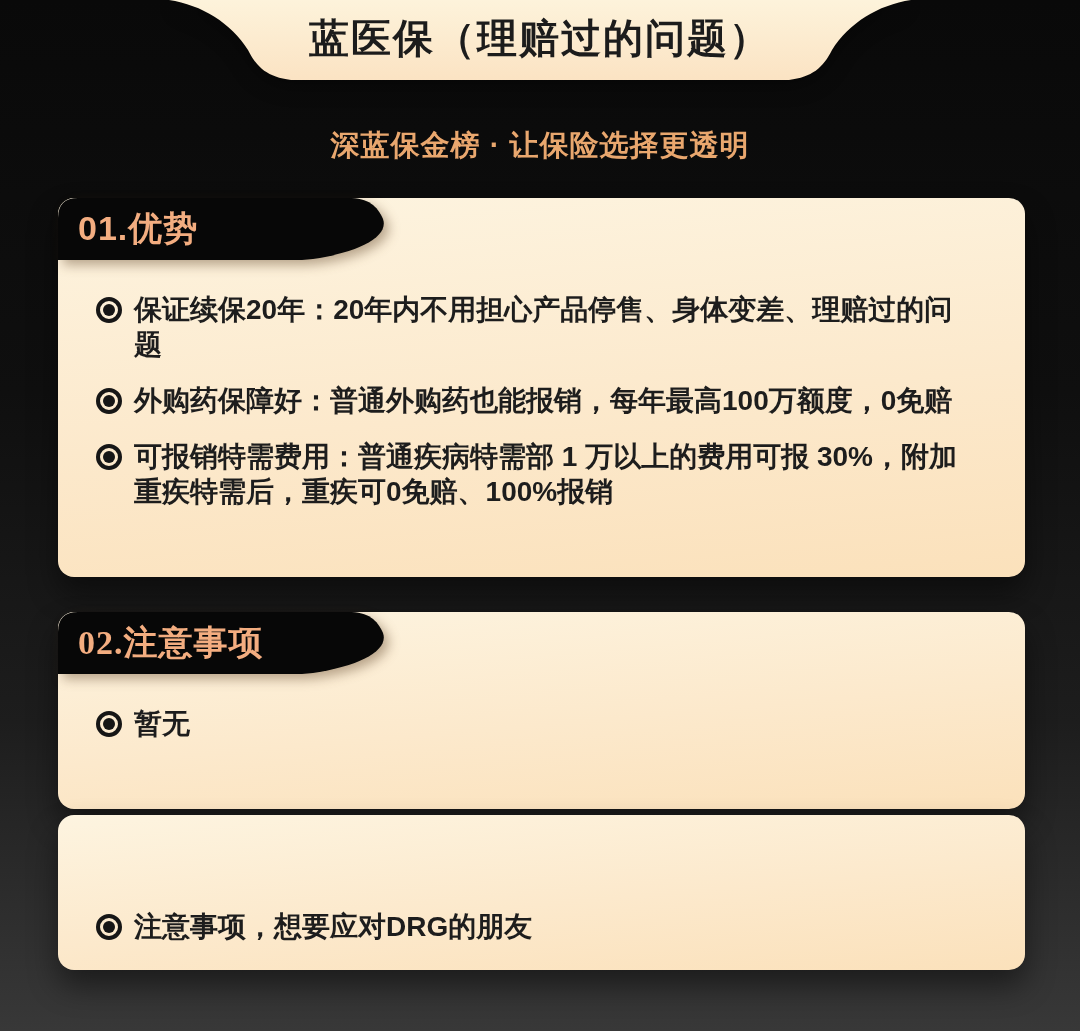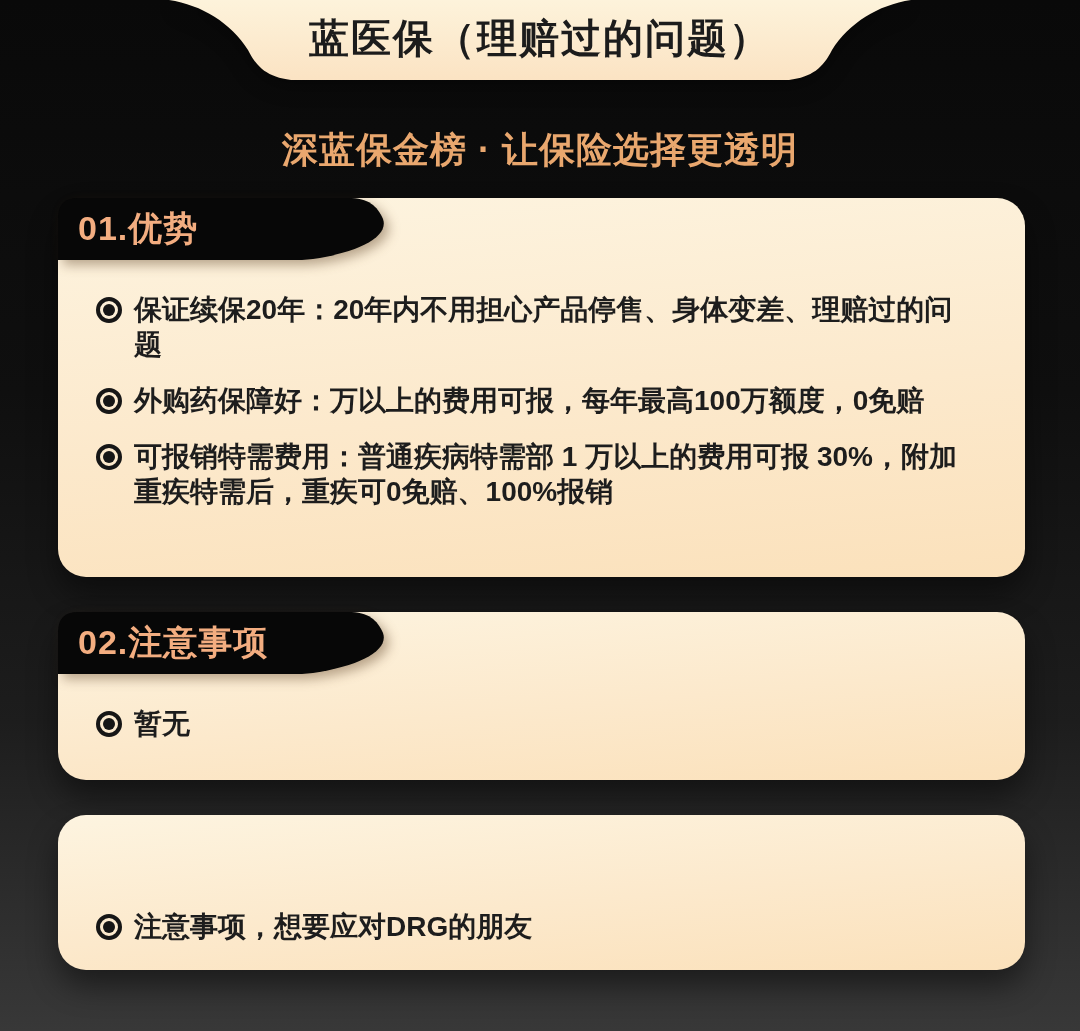--- a/index.html
+++ b/index.html
@@ -14,33 +14,33 @@
   
   .banner { position:absolute; left:169px; top:0; width:742px; height:80px; filter:drop-shadow(0 6px 10px rgba(0,0,0,.35)); }
   .banner svg { display:block; width:100%; height:100%; }
   .banner-title {
     position:absolute; left:0; top:0; width:1080px; height:76px;
     display:flex; align-items:center; justify-content:center;
     font-size:40px; font-weight:700; color:#1c1c1c; letter-spacing:2px;
   }
   .tagline {
     position:absolute; top:126px; left:0; width:1080px;
-    text-align:center; font-size:36px; font-weight:700;
+    text-align:center; font-size:29px; font-weight:700;
     color:#e9a76e; letter-spacing:1px;
   }
 
   
   .card {
     position:absolute; left:58px; width:967px;
-    border-radius:28px;
+    border-radius:16px;
     background:linear-gradient(175deg,#fdf4e0 0%,#fce9cc 55%,#fbe1bb 100%);
     box-shadow:0 16px 30px rgba(0,0,0,.45);
   }
   .card-1 { top:198px; height:379px; }
-  .card-2 { top:612px; height:168px; }
+  .card-2 { top:612px; height:197px;font-family:Liberation Serif, serif; }
   .card-3 { top:815px; height:155px; }
 
   .tab {
     position:absolute; top:0; left:0; width:330px; height:62px;
     filter:drop-shadow(5px 5px 6px rgba(70,40,10,.38));
   }
   .tab svg { display:block; width:330px; height:62px; }
   .tab-label {
     position:absolute; left:20px; top:0; height:62px;
     display:flex; align-items:center;
@@ -95,21 +95,21 @@
       </svg>
       <div class="tab-label">01.优势</div>
     </div>
     <div class="card-body">
       <div class="item">
         <span class="fisheye"></span>
         <span class="item-text">保证续保20年：20年内不用担心产品停售、身体变差、理赔过的问题</span>
       </div>
       <div class="item">
         <span class="fisheye"></span>
-        <span class="item-text">外购药保障好：万以上的费用可报，每年最高100万额度，0免赔</span>
+        <span class="item-text">外购药保障好：普通外购药也能报销，每年最高100万额度，0免赔</span>
       </div>
       <div class="item">
         <span class="fisheye"></span>
         <span class="item-text">可报销特需费用：普通疾病特需部 1 万以上的费用可报 30%，附加重疾特需后，重疾可0免赔、100%报销</span>
       </div>
     </div>
   </div>
 
   <div class="card card-2">
     <div class="tab">

